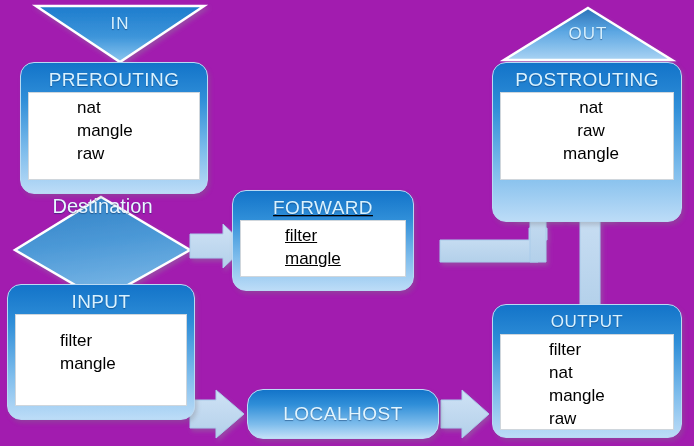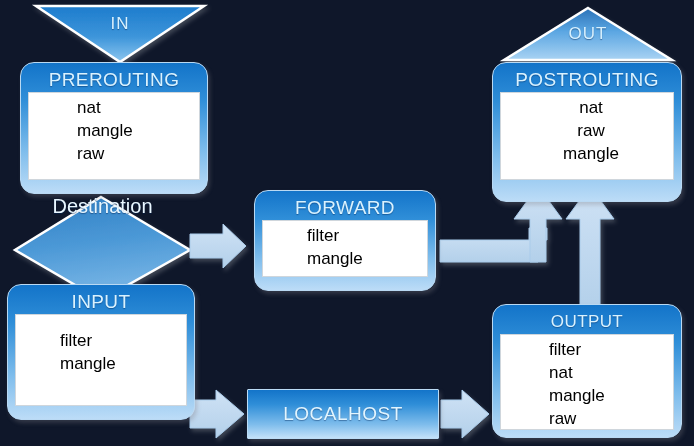--- a/index.html
+++ b/index.html
@@ -7,21 +7,21 @@
     padding: 0;
     background: #ffffff;
   }
   body {
     font-family: "Liberation Sans", sans-serif;
   }
   #canvas {
     position: relative;
     width: 694px;
     height: 446px;
-    background: #0f172a;
+    background: #a21caf;
     overflow: hidden;
   }
 
   
   .chain-box {
     position: absolute;
     border-radius: 14px;
     background: linear-gradient(to bottom, #1374c9 0%, #2f8ed8 28%, #7fbdec 68%, #bcdcf7 100%);
     box-shadow: 2px 3px 4px rgba(120,120,130,0.33);
     box-sizing: border-box;
@@ -48,21 +48,21 @@
     padding: 3px 0 4px 8px;
   }
   .table-list div { white-space: nowrap; }
   .tl-center { text-align: center; }
   .tl-indent { padding-left: 48px; }
   .tl-indent-sm { padding-left: 44px; }
 
   
   .pill {
     position: absolute;
-    border-radius: 1px;
+    border-radius: 16px;
     background: linear-gradient(to bottom, #1374c9 0%, #2f8ed8 30%, #7fbdec 72%, #c3e0f8 100%);
     box-shadow: 2px 3px 4px rgba(120,120,130,0.33);
     border: 1px solid #bcdcf6;
     box-sizing: border-box;
     display: flex;
     align-items: center;
     justify-content: center;
   }
   .pill span {
     color: #e2f5ff;
@@ -189,30 +189,30 @@
 
   <div class="chain-box" style="left:20px; top:62px; width:188px; height:132px;">
     <div class="chain-title">PREROUTING</div>
     <div class="table-list tl-indent" style="height:88px;">
       <div>nat</div>
       <div>mangle</div>
       <div>raw</div>
     </div>
   </div>
 
-  <div class="chain-box" style="left:492px; top:62px; width:190px; height:140px;">
+  <div class="chain-box" style="left:492px; top:62px; width:190px; height:160px;">
     <div class="chain-title">POSTROUTING</div>
     <div class="table-list tl-center" style="height:88px;">
       <div>nat</div>
       <div>raw</div>
       <div>mangle</div>
     </div>
   </div>
 
-  <div class="chain-box" style="left:254px; top:190px; width:182px; height:101px;">
+  <div class="chain-box" style="left:232px; top:190px; width:182px; height:101px;text-decoration:underline;">
     <div class="chain-title">FORWARD</div>
     <div class="table-list tl-indent-sm" style="height:57px;">
       <div>filter</div>
       <div>mangle</div>
     </div>
   </div>
 
   <div class="chain-box" style="left:7px; top:284px; width:188px; height:136px;">
     <div class="chain-title">INPUT</div>
     <div class="table-list tl-indent-sm" style="height:92px; padding-top:14px;">

